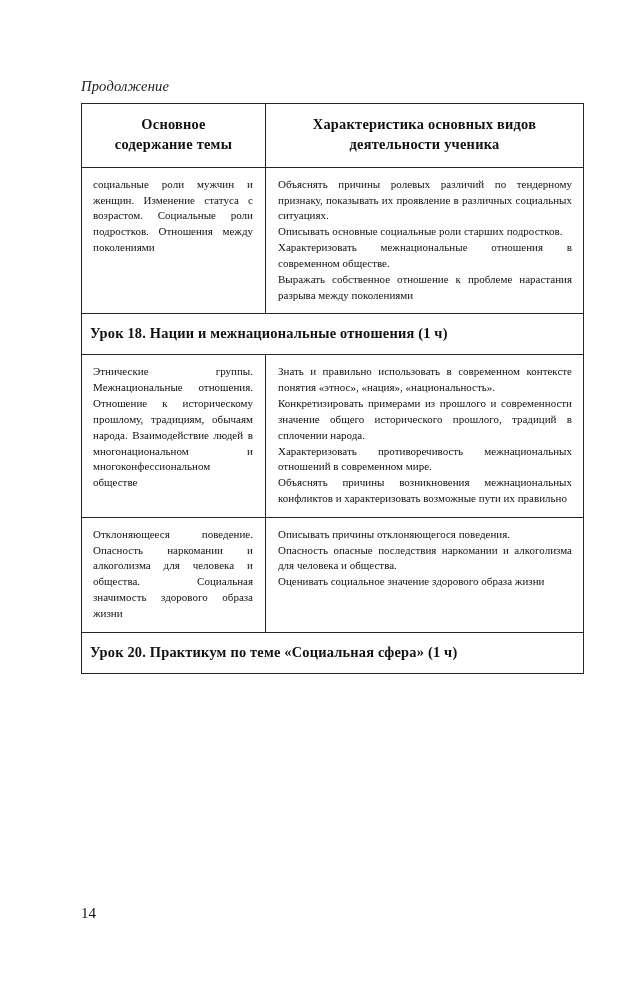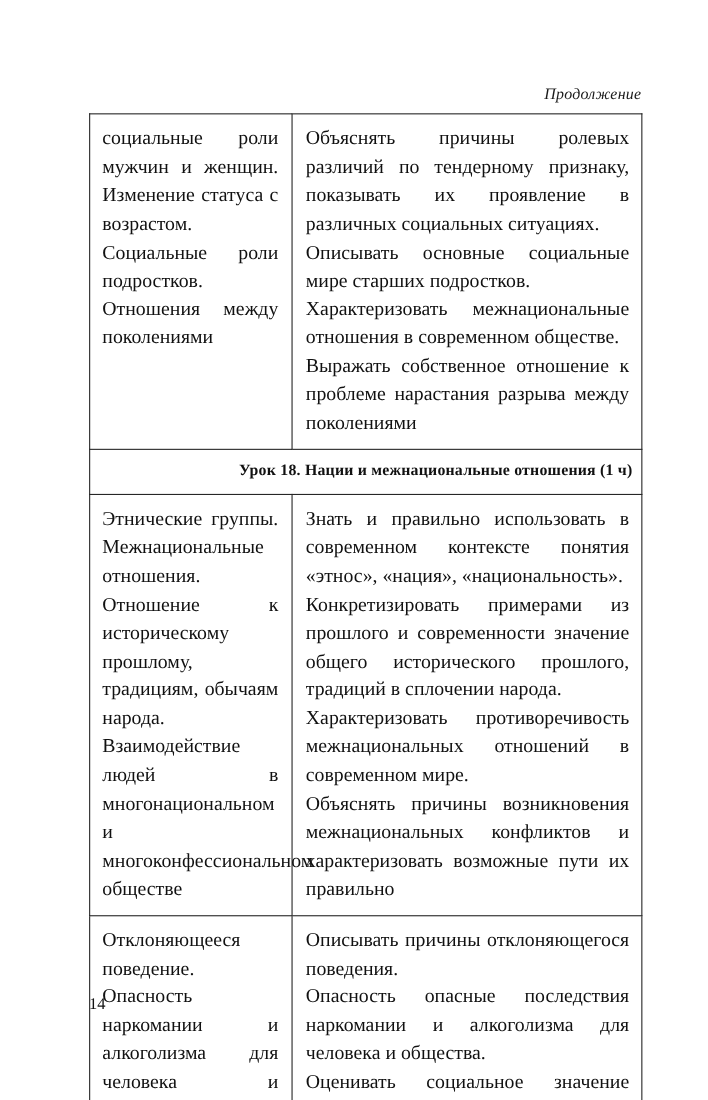--- a/index.html
+++ b/index.html
@@ -24,21 +24,21 @@
     width: 644px;
     height: 1000px;
   }
 
   
   .running-head {
     position: absolute;
     left: 81px;
     top: 78px;
     width: 502px;
-    text-align: right;
+    text-align: left;
     font-style: italic;
     font-size: 14.5px;
     letter-spacing: 0.2px;
     color: #1a1a1a;
   }
 
   
   .tbl-wrap {
     position: absolute;
     left: 81px;
@@ -64,36 +64,36 @@
     font-weight: bold;
     font-size: 14.4px;
     line-height: 1.38;
     padding: 11px 6px 12px 6px !important;
     letter-spacing: 0.25px;
   }
   .hdr-cell .l2 { display: block; }
 
   
   .cell {
-    font-size: 18px;
+    font-size: 11px;
     line-height: 1.44;
     text-align: justify;
     text-justify: inter-word;
     hyphens: manual;
     padding: 9px 11px 10px 11px !important;
   }
   .cell p {
     margin: 0;
   }
   .cell.left  { padding-right: 12px !important; }
   .cell.right { padding-left: 12px !important; }
 
   
   .lesson-cell {
-    text-align: right;
+    text-align: left;
     font-weight: bold;
     font-size: 14.4px;
     letter-spacing: 0.2px;
     padding: 11px 8px 12px 8px !important;
     vertical-align: middle !important;
   }
 
   
   .folio {
     position: absolute;
@@ -111,28 +111,38 @@
   <div class="running-head">Продолжение</div>
 
   <div class="tbl-wrap">
     <table class="sched">
       <colgroup>
         <col class="c-left">
         <col class="c-right">
       </colgroup>
       <tbody>
 
+        <tr>
+          <td class="hdr-cell">
+            <span class="l1">Основное</span>
+            <span class="l2">содержание темы</span>
+          </td>
+          <td class="hdr-cell">
+            <span class="l1">Характеристика основных видов</span>
+            <span class="l2">деятельности ученика</span>
+          </td>
+        </tr>
 
         <tr>
           <td class="cell left">
             <p>социальные роли мужчин и женщин. Изменение статуса с возрастом. Социальные роли подростков. Отношения между поколениями</p>
           </td>
           <td class="cell right">
             <p>Объяснять причины ролевых различий по тендерному признаку, показывать их проявление в различных социальных ситуациях.</p>
-            <p>Описывать основные социальные мире старших подростков.</p>
+            <p>Описывать основные социальные роли старших подростков.</p>
             <p>Характеризовать межнациональные отношения в современном обществе.</p>
             <p>Выражать собственное отношение к проблеме нарастания разрыва между поколениями</p>
           </td>
         </tr>
 
         <tr>
           <td class="lesson-cell" colspan="2">Урок 18. Нации и межнациональные отношения (1 ч)</td>
         </tr>
 
         <tr>
@@ -152,20 +162,23 @@
           <td class="cell left">
             <p>Отклоняющееся поведение. Опасность наркомании и алкоголизма для человека и общества. Социальная значимость здорового образа жизни</p>
           </td>
           <td class="cell right">
             <p>Описывать причины отклоняющегося поведения.</p>
             <p>Опасность опасные последствия наркомании и алкоголизма для человека и общества.</p>
             <p>Оценивать социальное значение здорового образа жизни</p>
           </td>
         </tr>
 
+        <tr>
+          <td class="lesson-cell" colspan="2">Урок 20. Практикум по теме «Социальная сфера» (1 ч)</td>
+        </tr>
 
       </tbody>
     </table>
   </div>
 
   <div class="folio">14</div>
 
 </div>
 
 </body></html>

